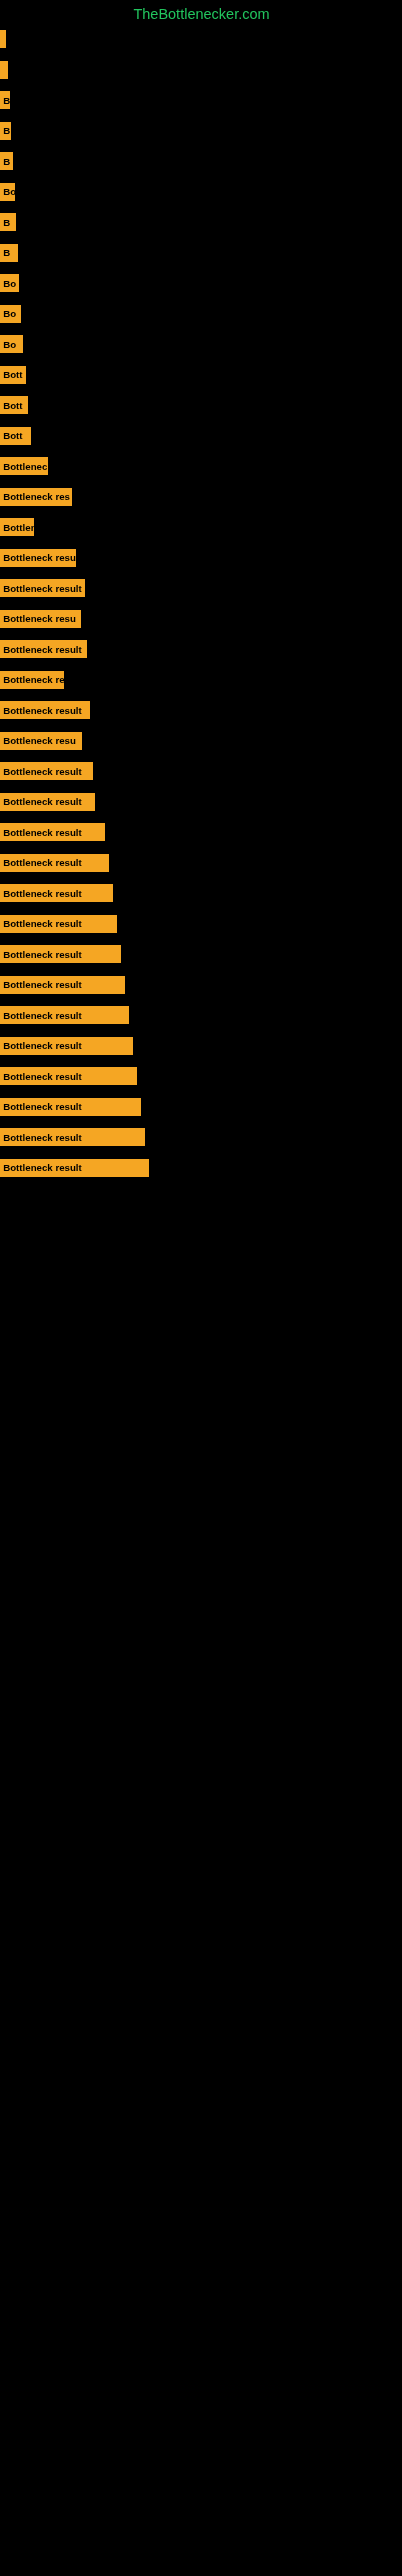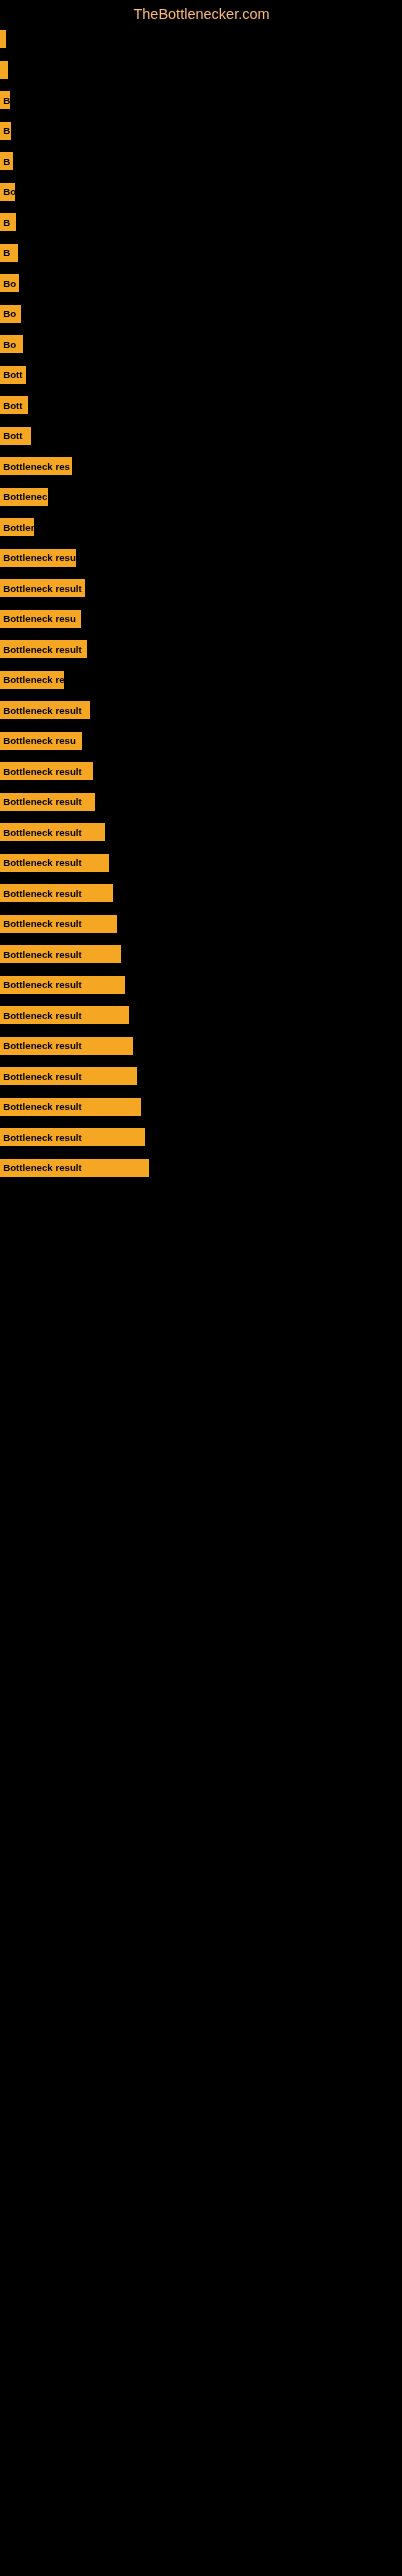--- a/index.html
+++ b/index.html
@@ -10,21 +10,21 @@
 
     body {
       background-color: #000000;
       width: 403px;
       min-height: 2576px;
       font-family: Arial, sans-serif;
       position: relative;
     }
 
     .site-title {
-      color: #fdba74;
+      color: #22c55e;
       font-size: 14.5px;
       text-align: center;
       padding: 6.4px 0;
       position: absolute;
       top: 0;
       width: 100%;
     }
 
     .bars-container {
       position: absolute;
@@ -103,24 +103,24 @@
       <div class="bar-row">
         <div class="bar" style="width: 26px;">Bott</div>
       </div>
       <div class="bar-row">
         <div class="bar" style="width: 28px;">Bott</div>
       </div>
       <div class="bar-row">
         <div class="bar" style="width: 31px;">Bott</div>
       </div>
       <div class="bar-row">
-        <div class="bar" style="width: 72px;">Bottleneck res</div>
+        <div class="bar" style="width: 48px;">Bottlenec</div>
       </div>
       <div class="bar-row">
-        <div class="bar" style="width: 48px;">Bottlenec</div>
+        <div class="bar" style="width: 72px;">Bottleneck res</div>
       </div>
       <div class="bar-row">
         <div class="bar" style="width: 34px;">Bottleneck</div>
       </div>
       <div class="bar-row">
         <div class="bar" style="width: 76px;">Bottleneck resu</div>
       </div>
       <div class="bar-row">
         <div class="bar" style="width: 85px;">Bottleneck result</div>
       </div>

